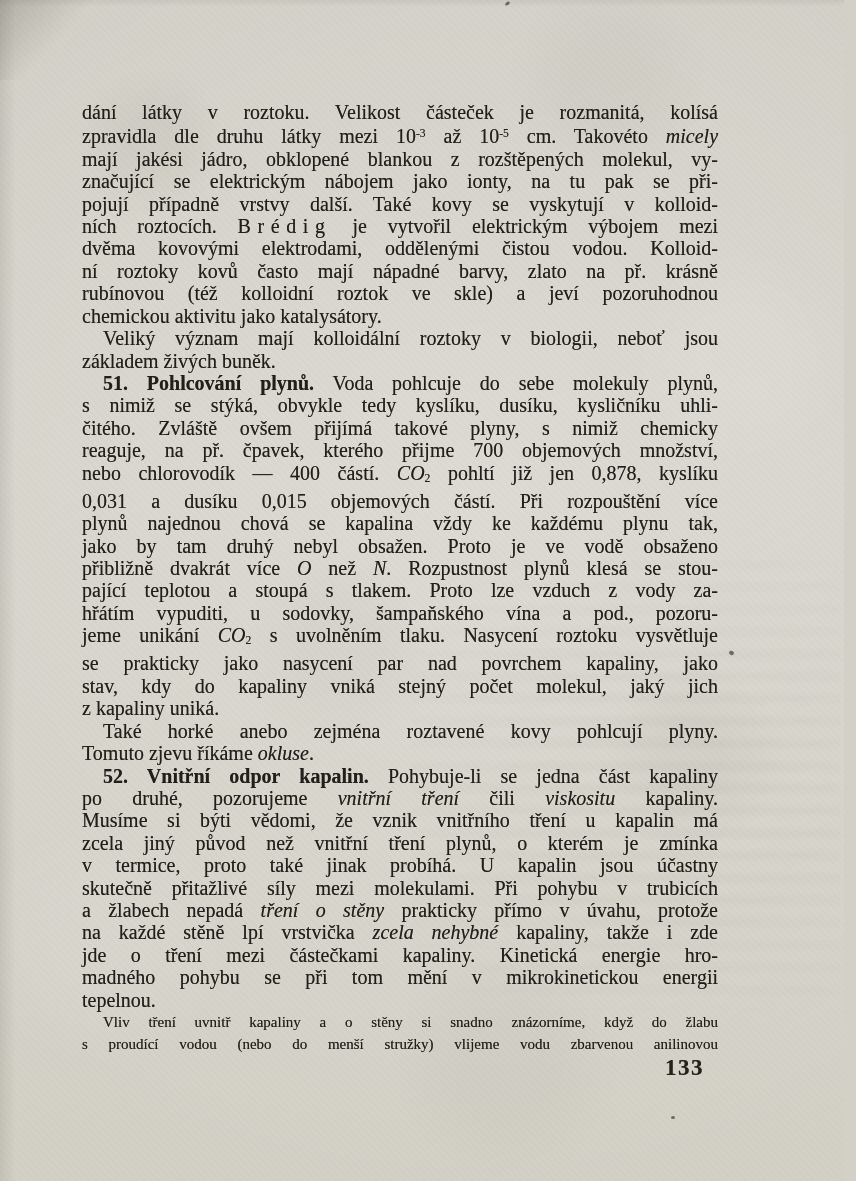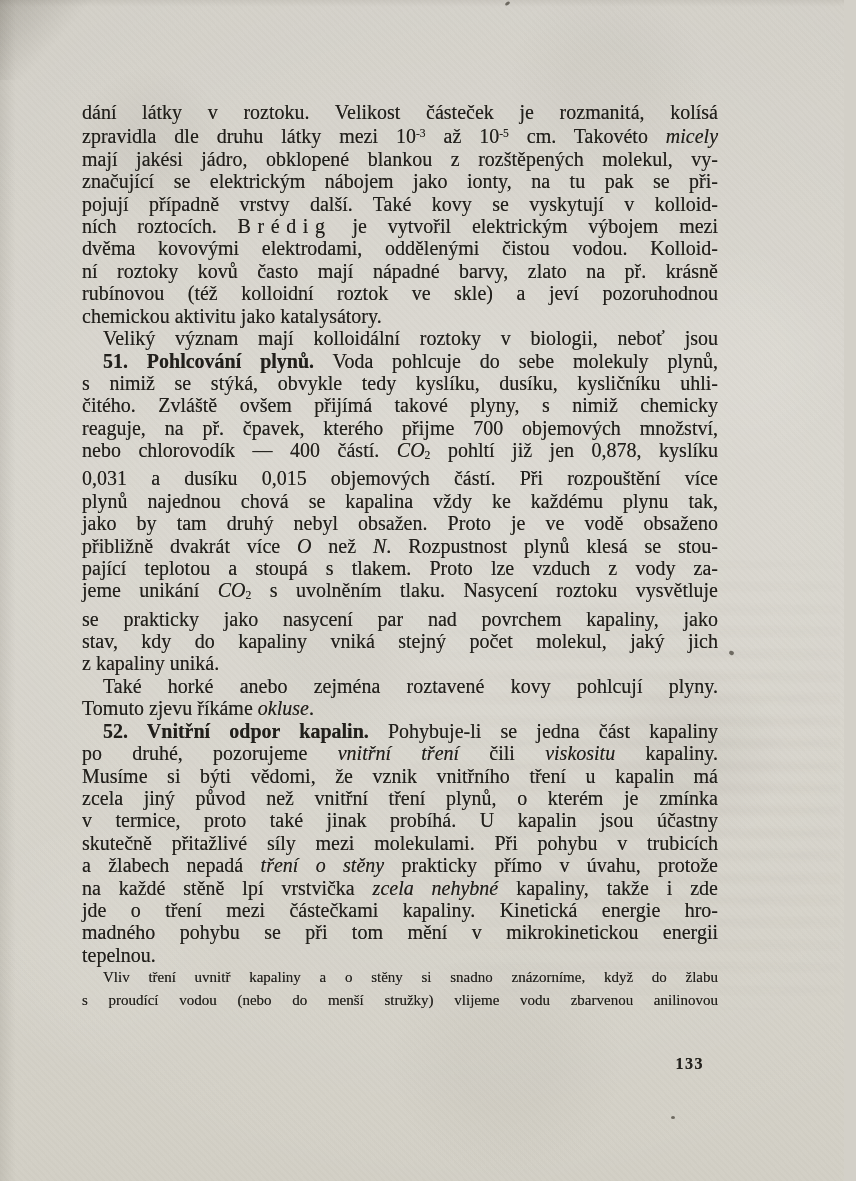--- a/index.html
+++ b/index.html
@@ -63,21 +63,21 @@
   .line.end { text-align-last: left; }
   .para.indent .line:first-child { text-indent: 21px; }
   .para.small { font-size: 15px; }
   .i  { font-style: italic; }
   .b  { font-weight: bold; }
   .sp { letter-spacing: 0.33em; margin-top: 38px; }
   .sup { font-size: 0.58em; vertical-align: 0.52em; }
   .sub { font-size: 0.58em; vertical-align: -0.16em; }
   .page-number {
     position: absolute; top: 1055px; right: 140px;
-    font-size: 16px; font-weight: bold; color: #24221d;
+    font-size: 23px; font-weight: bold; color: #24221d;
     letter-spacing: 1.5px;
     text-shadow: 0 0 0.5px rgba(33,31,27,0.6);
   }
   .speck { position: absolute; border-radius: 50%; background: rgba(55,50,42,0.65); pointer-events: none; }
   .speck.s1 { left: 729px; top: 651px; width: 5px; height: 4px; transform: rotate(20deg); }
   .speck.s2 { left: 671px; top: 1116px; width: 4px; height: 3px; }
   .speck.s3 { left: 505px; top: 2px;  width: 5px; height: 3px; transform: rotate(-35deg); }
 </style>
 </head>
 <body>
@@ -97,32 +97,34 @@
         <div class="line"><span>značující se elektrickým nábojem jako ionty, na tu pak se při-</span></div>
         <div class="line"><span>pojují případně vrstvy další. Také kovy se vyskytují v kolloid-</span></div>
         <div class="line"><span>ních roztocích. </span><span class="sp">Brédig</span><span> je vytvořil elektrickým výbojem mezi</span></div>
         <div class="line"><span>dvěma kovovými elektrodami, oddělenými čistou vodou. Kolloid-</span></div>
         <div class="line"><span>ní roztoky kovů často mají nápadné barvy, zlato na př. krásně</span></div>
         <div class="line"><span>rubínovou (též kolloidní roztok ve skle) a jeví pozoruhodnou</span></div>
         <div class="line end"><span>chemickou aktivitu jako katalysátory.</span></div>
       </div>
       <div class="para indent">
         <div class="line"><span>Veliký význam mají kolloidální roztoky v biologii, neboť jsou</span></div>
+        <div class="line end"><span>základem živých buněk.</span></div>
       </div>
       <div class="para indent">
         <div class="line"><span class="b">51. Pohlcování plynů.</span><span> Voda pohlcuje do sebe molekuly plynů,</span></div>
         <div class="line"><span>s nimiž se stýká, obvykle tedy kyslíku, dusíku, kysličníku uhli-</span></div>
         <div class="line"><span>čitého. Zvláště ovšem přijímá takové plyny, s nimiž chemicky</span></div>
         <div class="line"><span>reaguje, na př. čpavek, kterého přijme 700 objemových množství,</span></div>
         <div class="line"><span>nebo chlorovodík — 400 částí. </span><span class="i">CO</span><span class="sub">2</span><span> pohltí již jen 0,878, kyslíku</span></div>
         <div class="line"><span>0,031 a dusíku 0,015 objemových částí. Při rozpouštění více</span></div>
         <div class="line"><span>plynů najednou chová se kapalina vždy ke každému plynu tak,</span></div>
         <div class="line"><span>jako by tam druhý nebyl obsažen. Proto je ve vodě obsaženo</span></div>
         <div class="line"><span>přibližně dvakrát více </span><span class="i">O</span><span> než </span><span class="i">N</span><span>. Rozpustnost plynů klesá se stou-</span></div>
         <div class="line"><span>pající teplotou a stoupá s tlakem. Proto lze vzduch z vody za-</span></div>
+        <div class="line"><span>hřátím vypuditi, u sodovky, šampaňského vína a pod., pozoru-</span></div>
         <div class="line"><span>jeme unikání </span><span class="i">CO</span><span class="sub">2</span><span> s uvolněním tlaku. Nasycení roztoku vysvětluje</span></div>
         <div class="line"><span>se prakticky jako nasycení par nad povrchem kapaliny, jako</span></div>
         <div class="line"><span>stav, kdy do kapaliny vniká stejný počet molekul, jaký jich</span></div>
         <div class="line end"><span>z kapaliny uniká.</span></div>
       </div>
       <div class="para indent">
         <div class="line"><span>Také horké anebo zejména roztavené kovy pohlcují plyny.</span></div>
         <div class="line end"><span>Tomuto zjevu říkáme </span><span class="i">okluse</span><span>.</span></div>
       </div>
       <div class="para indent">

